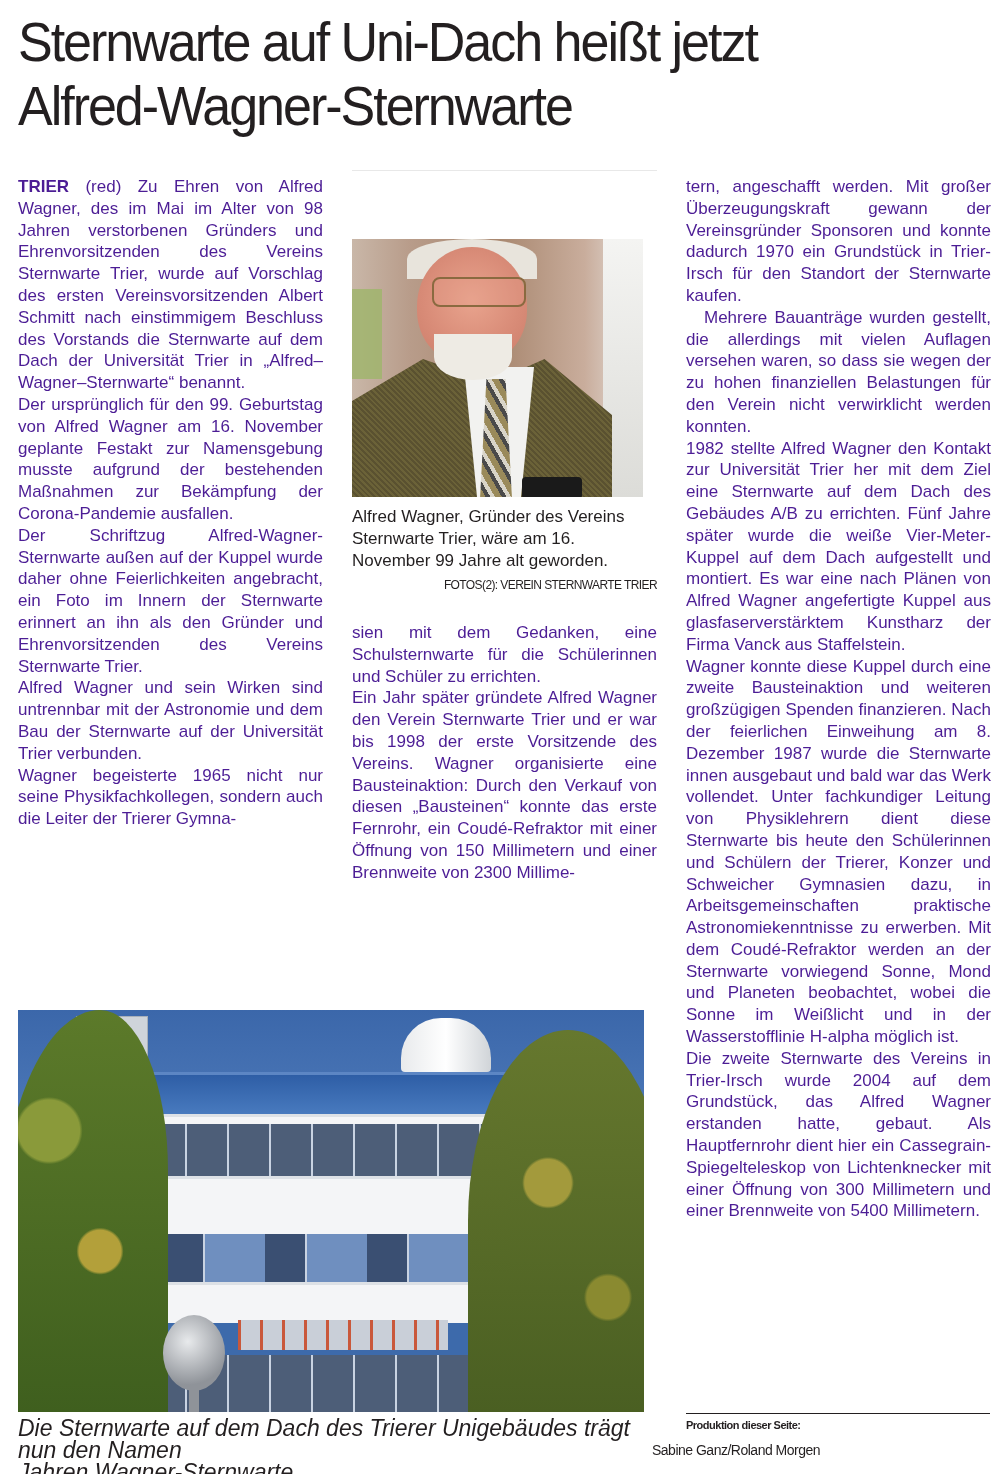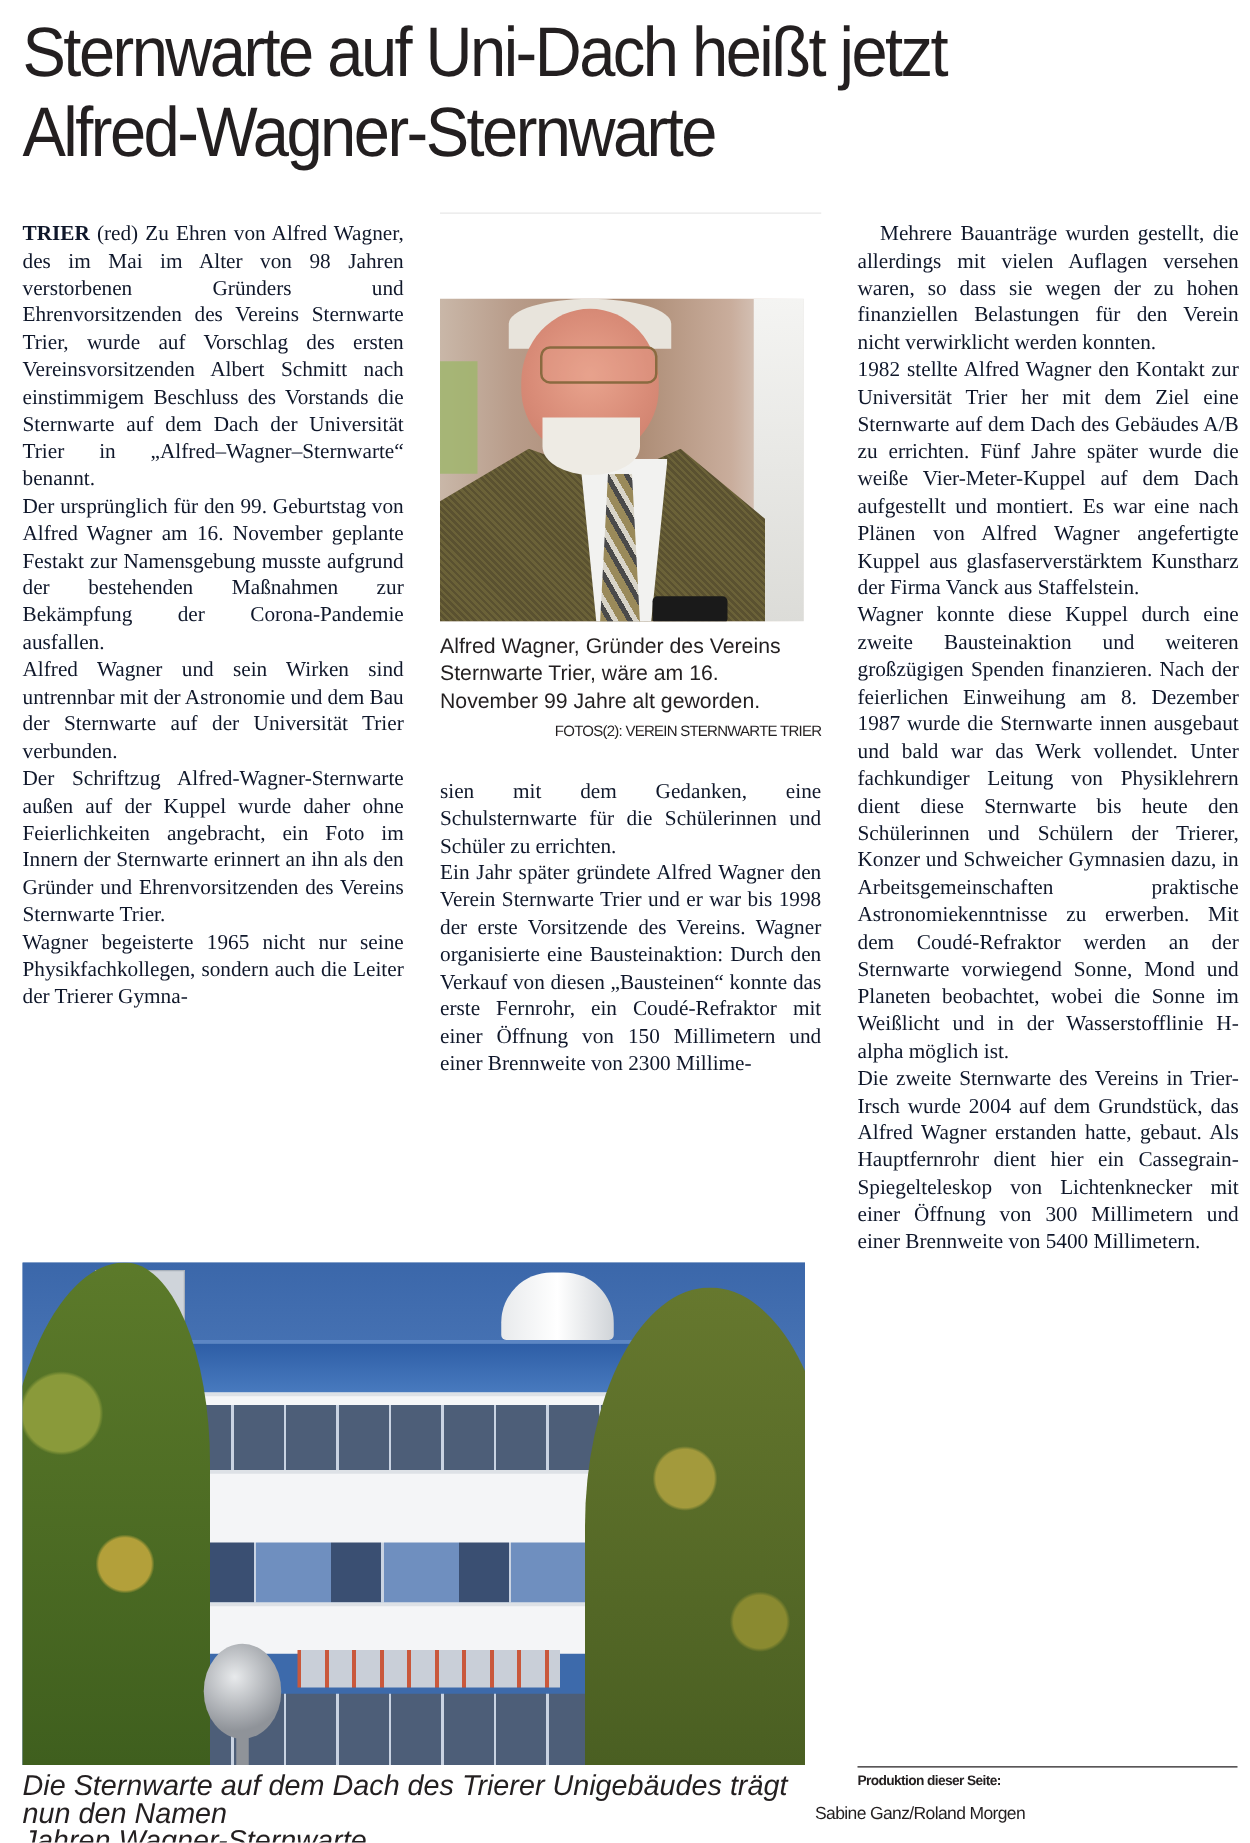--- a/index.html
+++ b/index.html
@@ -2,21 +2,21 @@
 <html><head>
 <meta charset="utf-8">
 <style>
   html, body { margin:0; padding:0; background:#ffffff; }
   body { width:1000px; height:1474px; position:relative; overflow:hidden; color:#231f20;
          font-family:"Liberation Sans", sans-serif; }
   .headline { position:absolute; left:18px; top:10px; width:970px; margin:0;
               font-family:"Liberation Sans", sans-serif; font-weight:normal;
               font-size:56px; line-height:64px; letter-spacing:-2.2px; color:#231f20;
               transform:scaleX(0.93); transform-origin:left top; }
-  .col { position:absolute; font-size:17px; line-height:21.8px; text-align:justify; color:#0f172a;font-family:Liberation Serif, serif; }
+  .col { position:absolute; font-size:17px; line-height:21.8px; text-align:justify; color:#4c1d95; }
   .col p { margin:0; }
   .col .indent { text-indent:18px; }
   .c1 { left:18px; top:176px; width:305px; }
   .c2 { left:352px; top:622px; width:305px; }
   .c3 { left:686px; top:176px; width:305px; }
   .dateline { font-weight:bold; }
   .photo1 { position:absolute; left:352px; top:239px; width:291px; height:258px;
             background:linear-gradient(90deg,#c9b7a8 0%,#b89c8a 20%,#a8876f 50%,#c9ad9c 80%,#e8e6e3 100%);
             overflow:hidden; }
   .photo1 .face { position:absolute; left:65px; top:8px; width:110px; height:118px; border-radius:50% 50% 46% 46%;
@@ -65,22 +65,22 @@
 <body>
 
 <h1 class="headline">
   <span>Sternwarte auf Uni-Dach heißt jetzt</span><br>
   <span>Alfred-Wagner-Sternwarte</span>
 </h1>
 
 <div class="col c1">
   <p><span class="dateline">TRIER</span><span> (red) Zu Ehren von Alfred Wagner, des im Mai im Alter von 98 Jahren verstorbenen Gründers und Ehrenvorsitzenden des Vereins Sternwarte Trier, wurde auf Vorschlag des ersten Vereinsvorsitzenden Albert Schmitt nach einstimmigem Beschluss des Vorstands die Sternwarte auf dem Dach der Universität Trier in „Alfred–Wagner–Sternwarte“ benannt.</span></p>
   <p>Der ursprünglich für den 99. Geburtstag von Alfred Wagner am 16. November geplante Festakt zur Namensgebung musste aufgrund der bestehenden Maßnahmen zur Bekämpfung der Corona-Pandemie ausfallen.</p>
+  <p>Der Schriftzug Alfred-Wagner-Sternwarte außen auf der Kuppel wurde daher ohne Feierlichkeiten angebracht, ein Foto im Innern der Sternwarte erinnert an ihn als den Gründer und Ehrenvorsitzenden des Vereins Sternwarte Trier.</p>
   <p>Alfred Wagner und sein Wirken sind untrennbar mit der Astronomie und dem Bau der Sternwarte auf der Universität Trier verbunden.</p>
-  <p>Der Schriftzug Alfred-Wagner-Sternwarte außen auf der Kuppel wurde daher ohne Feierlichkeiten angebracht, ein Foto im Innern der Sternwarte erinnert an ihn als den Gründer und Ehrenvorsitzenden des Vereins Sternwarte Trier.</p>
   <p>Wagner begeisterte 1965 nicht nur seine Physikfachkollegen, sondern auch die Leiter der Trierer Gymna-</p>
 </div>
 
 <div class="rule-top"></div>
 
 <div class="photo1">
   <div class="leaves"></div>
   <div class="window"></div>
   <div class="jacket"></div>
   <div class="shirt"></div>
@@ -93,20 +93,21 @@
 </div>
 <div class="caption1">Alfred Wagner, Gründer des Vereins Sternwarte Trier, wäre am 16. November 99 Jahre alt geworden.</div>
 <div class="credit">FOTOS(2): VEREIN STERNWARTE TRIER</div>
 
 <div class="col c2">
   <p>sien mit dem Gedanken, eine Schulsternwarte für die Schülerinnen und Schüler zu errichten.</p>
   <p>Ein Jahr später gründete Alfred Wagner den Verein Sternwarte Trier und er war bis 1998 der erste Vorsitzende des Vereins. Wagner organisierte eine Bausteinaktion: Durch den Verkauf von diesen „Bausteinen“ konnte das erste Fernrohr, ein Coudé-Refraktor mit einer Öffnung von 150 Millimetern und einer Brennweite von 2300 Millime-</p>
 </div>
 
 <div class="col c3">
+  <p>tern, angeschafft werden. Mit großer Überzeugungskraft gewann der Vereinsgründer Sponsoren und konnte dadurch 1970 ein Grundstück in Trier-Irsch für den Standort der Sternwarte kaufen.</p>
   <p class="indent">Mehrere Bauanträge wurden gestellt, die allerdings mit vielen Auflagen versehen waren, so dass sie wegen der zu hohen finanziellen Belastungen für den Verein nicht verwirklicht werden konnten.</p>
   <p>1982 stellte Alfred Wagner den Kontakt zur Universität Trier her mit dem Ziel eine Sternwarte auf dem Dach des Gebäudes A/B zu errichten. Fünf Jahre später wurde die weiße Vier-Meter-Kuppel auf dem Dach aufgestellt und montiert. Es war eine nach Plänen von Alfred Wagner angefertigte Kuppel aus glasfaserverstärktem Kunstharz der Firma Vanck aus Staffelstein.</p>
   <p>Wagner konnte diese Kuppel durch eine zweite Bausteinaktion und weiteren großzügigen Spenden finanzieren. Nach der feierlichen Einweihung am 8. Dezember 1987 wurde die Sternwarte innen ausgebaut und bald war das Werk vollendet. Unter fachkundiger Leitung von Physiklehrern dient diese Sternwarte bis heute den Schülerinnen und Schülern der Trierer, Konzer und Schweicher Gymnasien dazu, in Arbeitsgemeinschaften praktische Astronomiekenntnisse zu erwerben. Mit dem Coudé-Refraktor werden an der Sternwarte vorwiegend Sonne, Mond und Planeten beobachtet, wobei die Sonne im Weißlicht und in der Wasserstofflinie H-alpha möglich ist.</p>
   <p>Die zweite Sternwarte des Vereins in Trier-Irsch wurde 2004 auf dem Grundstück, das Alfred Wagner erstanden hatte, gebaut. Als Hauptfernrohr dient hier ein Cassegrain-Spiegelteleskop von Lichtenknecker mit einer Öffnung von 300 Millimetern und einer Brennweite von 5400 Millimetern.</p>
 </div>
 
 <div class="photo2">
   <div class="sky"></div>
   <div class="annex"></div>
   <div class="dome"></div>

